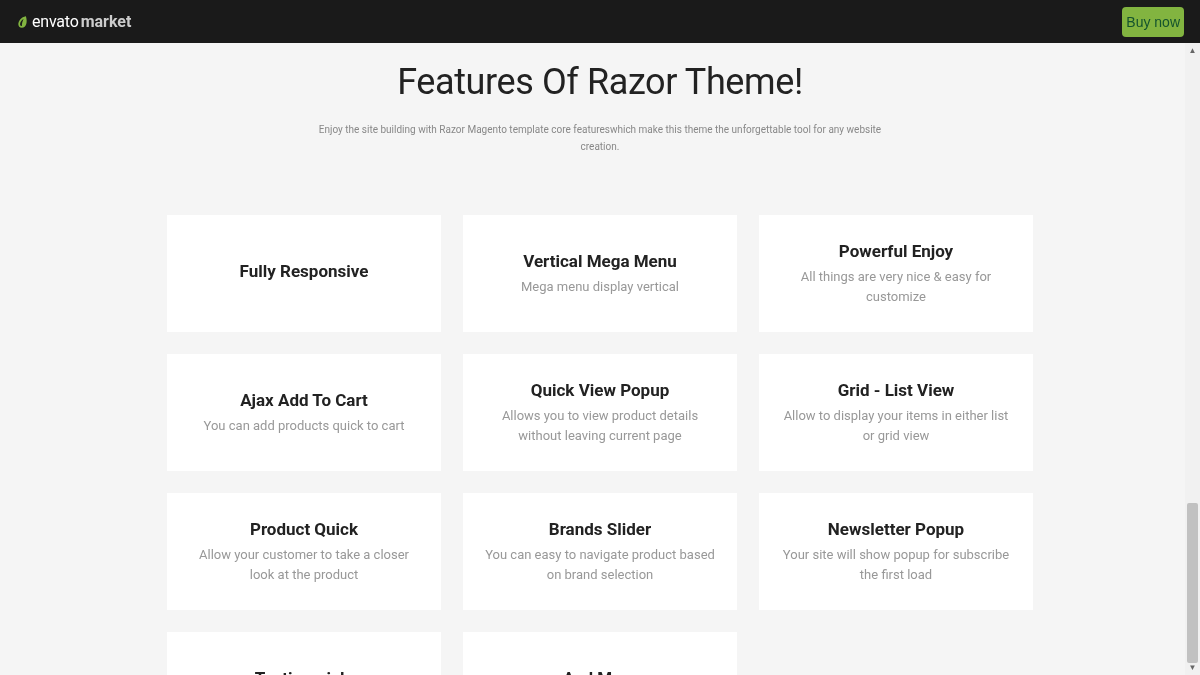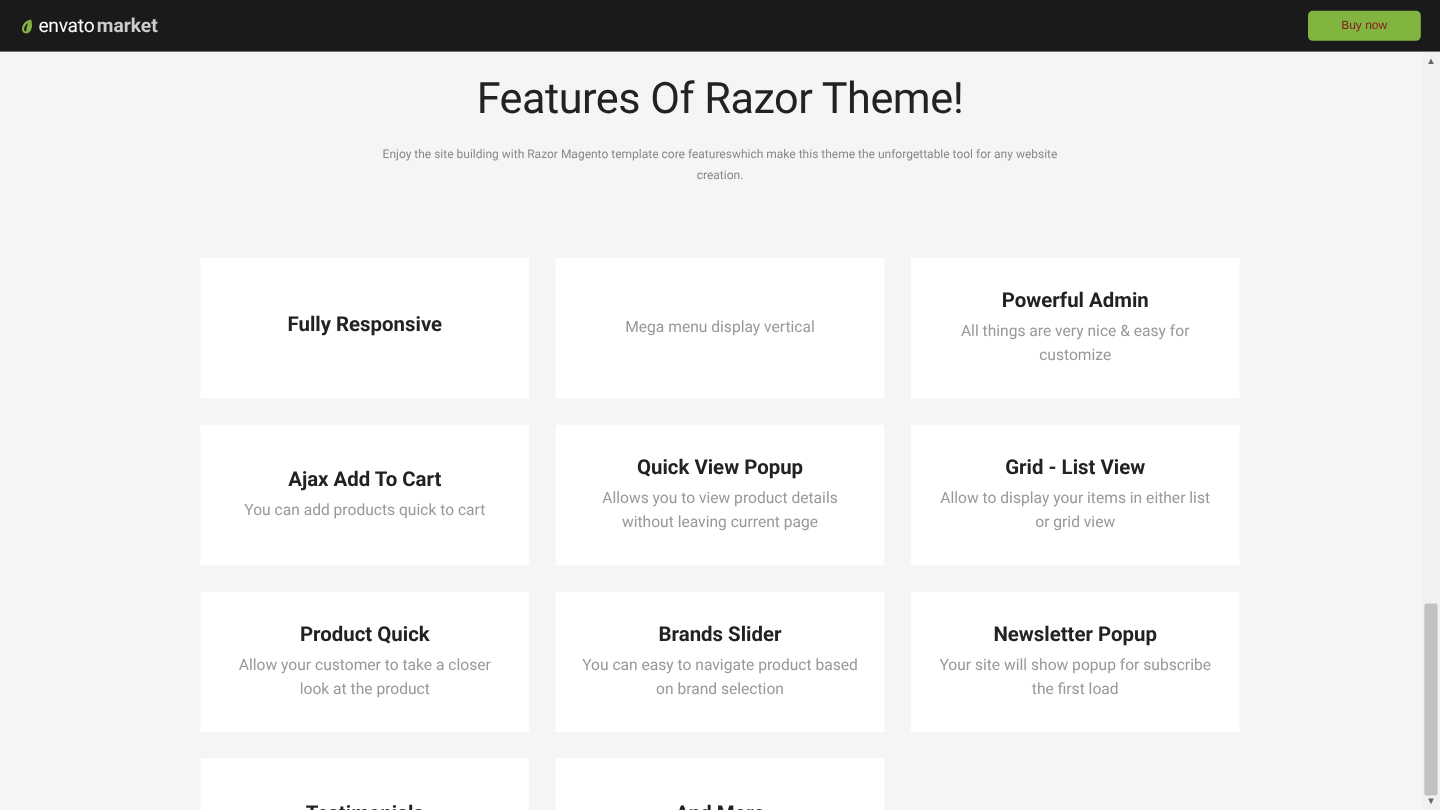--- a/index.html
+++ b/index.html
@@ -3,21 +3,21 @@
 <meta charset="utf-8">
 <style>
 * { margin: 0; padding: 0; box-sizing: border-box; }
 body { font-family: -apple-system, BlinkMacSystemFont, "Segoe UI", Roboto, Helvetica, Arial, sans-serif; background: #f5f5f5; color: #333; }
 
 .topbar { background: #1a1a1a; height: 43px; display: flex; align-items: center; justify-content: space-between; padding: 0 16px; position: relative; z-index: 10; }
 .logo { display: flex; align-items: center; color: #fff; font-size: 16px; }
 .logo-icon { width: 14px; height: 14px; margin-right: 2px; display: inline-flex; }
 .logo-text-bold { font-weight: 400; letter-spacing: -0.2px; }
 .logo-text-light { font-weight: 700; color: #ccc; margin-left: 2px; }
-.buy-btn { background: #82b440; color: #7f1d1d; font-size: 10px; font-weight: 500; border: none; padding: 7px 28px; border-radius: 4px; cursor: pointer; }
+.buy-btn { background: #82b440; color: #14532d; font-size: 14px; font-weight: 500; border: none; padding: 7px 4px; border-radius: 4px; cursor: pointer; }
 
 .page { max-width: 1200px; margin: 0 auto; position: relative; }
 .heading { text-align: center; margin-top: 18px; }
 .heading h1 { font-size: 36px; font-weight: 400; color: #222; letter-spacing: -0.4px; }
 .subhead { text-align: center; max-width: 580px; margin: 18px auto 0 auto; font-size: 10px; color: #888; line-height: 1.7; }
 
 .grid { display: grid; grid-template-columns: repeat(3, 274px); gap: 22px; justify-content: center; margin-top: 60px; padding-bottom: 40px; }
 .card { background: #fff; padding: 26px 22px; text-align: center; min-height: 98px; display: flex; flex-direction: column; justify-content: center; }
 .card h3 { font-size: 17px; font-weight: 700; color: #222; margin-bottom: 6px; }
 .card p { font-size: 13px; color: #989898; line-height: 1.5; }
@@ -47,24 +47,25 @@
   <div class="heading">
     <h1>Features Of Razor Theme!</h1>
   </div>
   <p class="subhead">Enjoy the site building with Razor Magento template core featureswhich make this theme the unforgettable tool for any website creation.</p>
 
   <div class="grid">
     <div class="card">
         <h3>Fully Responsive</h3>
       </div>
     <div class="card">
+        <h3>Vertical Mega Menu</h3>
         <p>Mega menu display vertical</p>
       </div>
     <div class="card">
-        <h3>Powerful Admin</h3>
+        <h3>Powerful Enjoy</h3>
         <p>All things are very nice &amp; easy for customize</p>
       </div>
     <div class="card">
         <h3>Ajax Add To Cart</h3>
         <p>You can add products quick to cart</p>
       </div>
     <div class="card">
         <h3>Quick View Popup</h3>
         <p>Allows you to view product details without leaving current page</p>
       </div>

